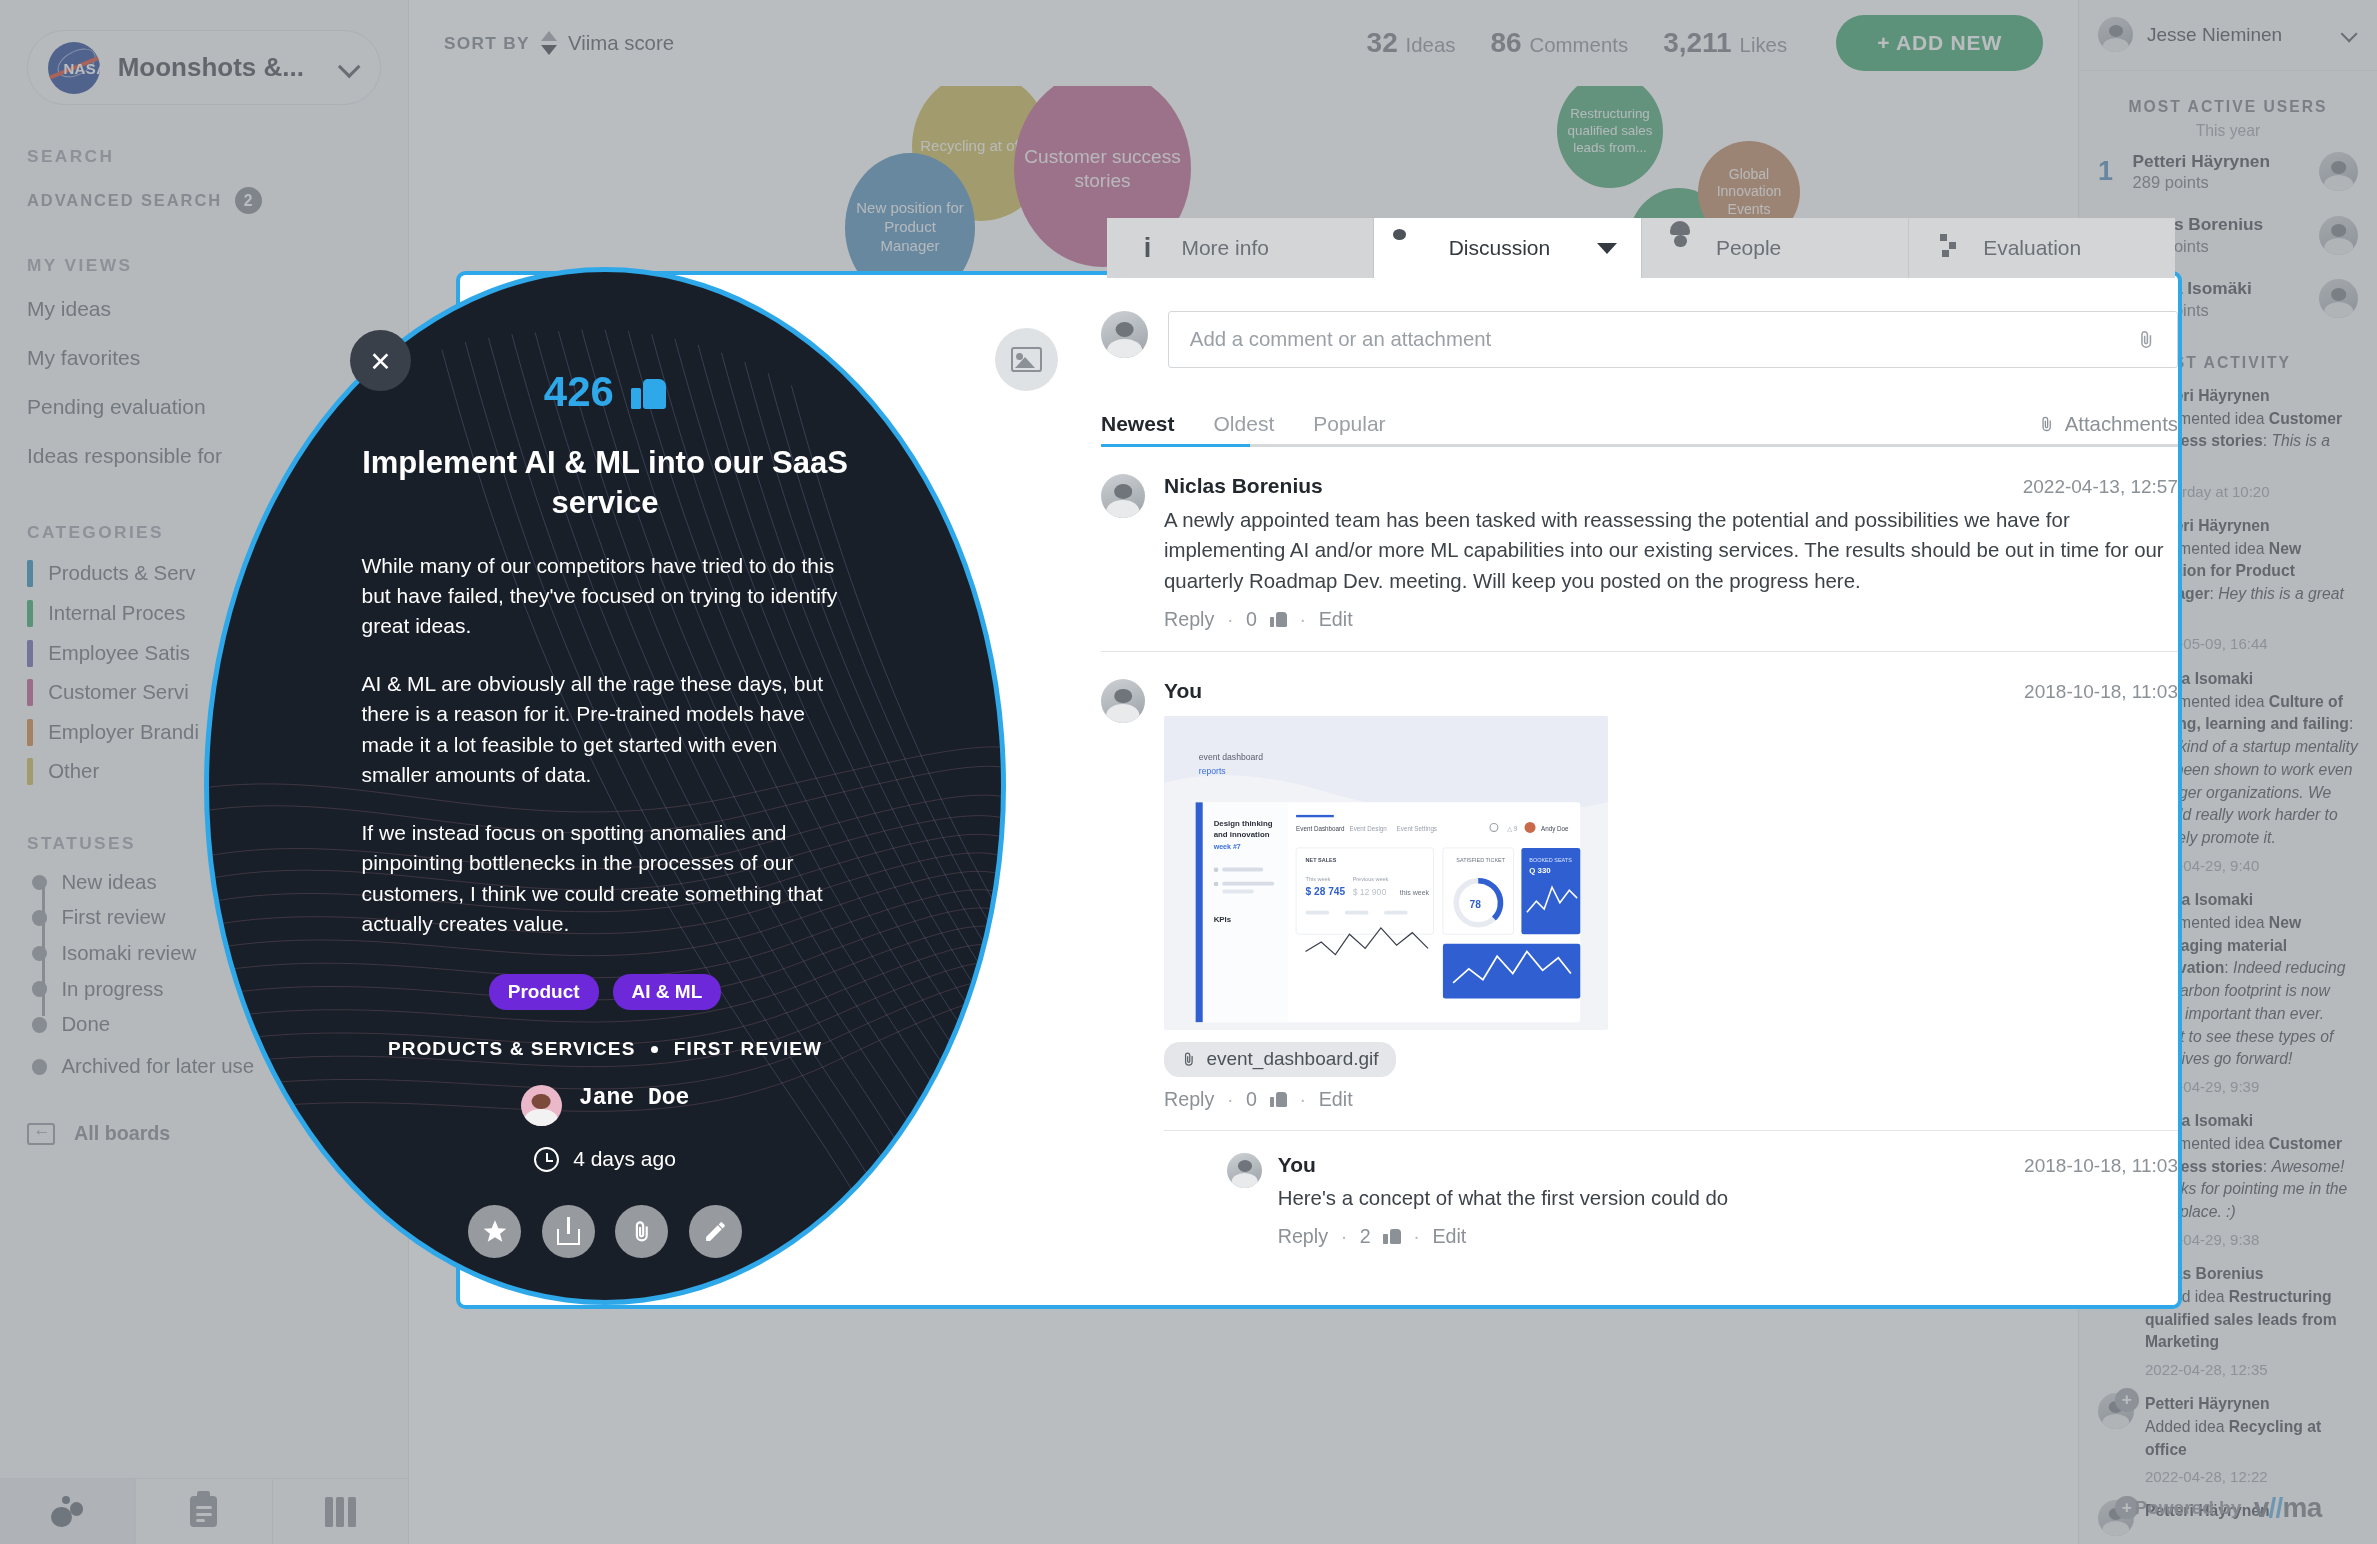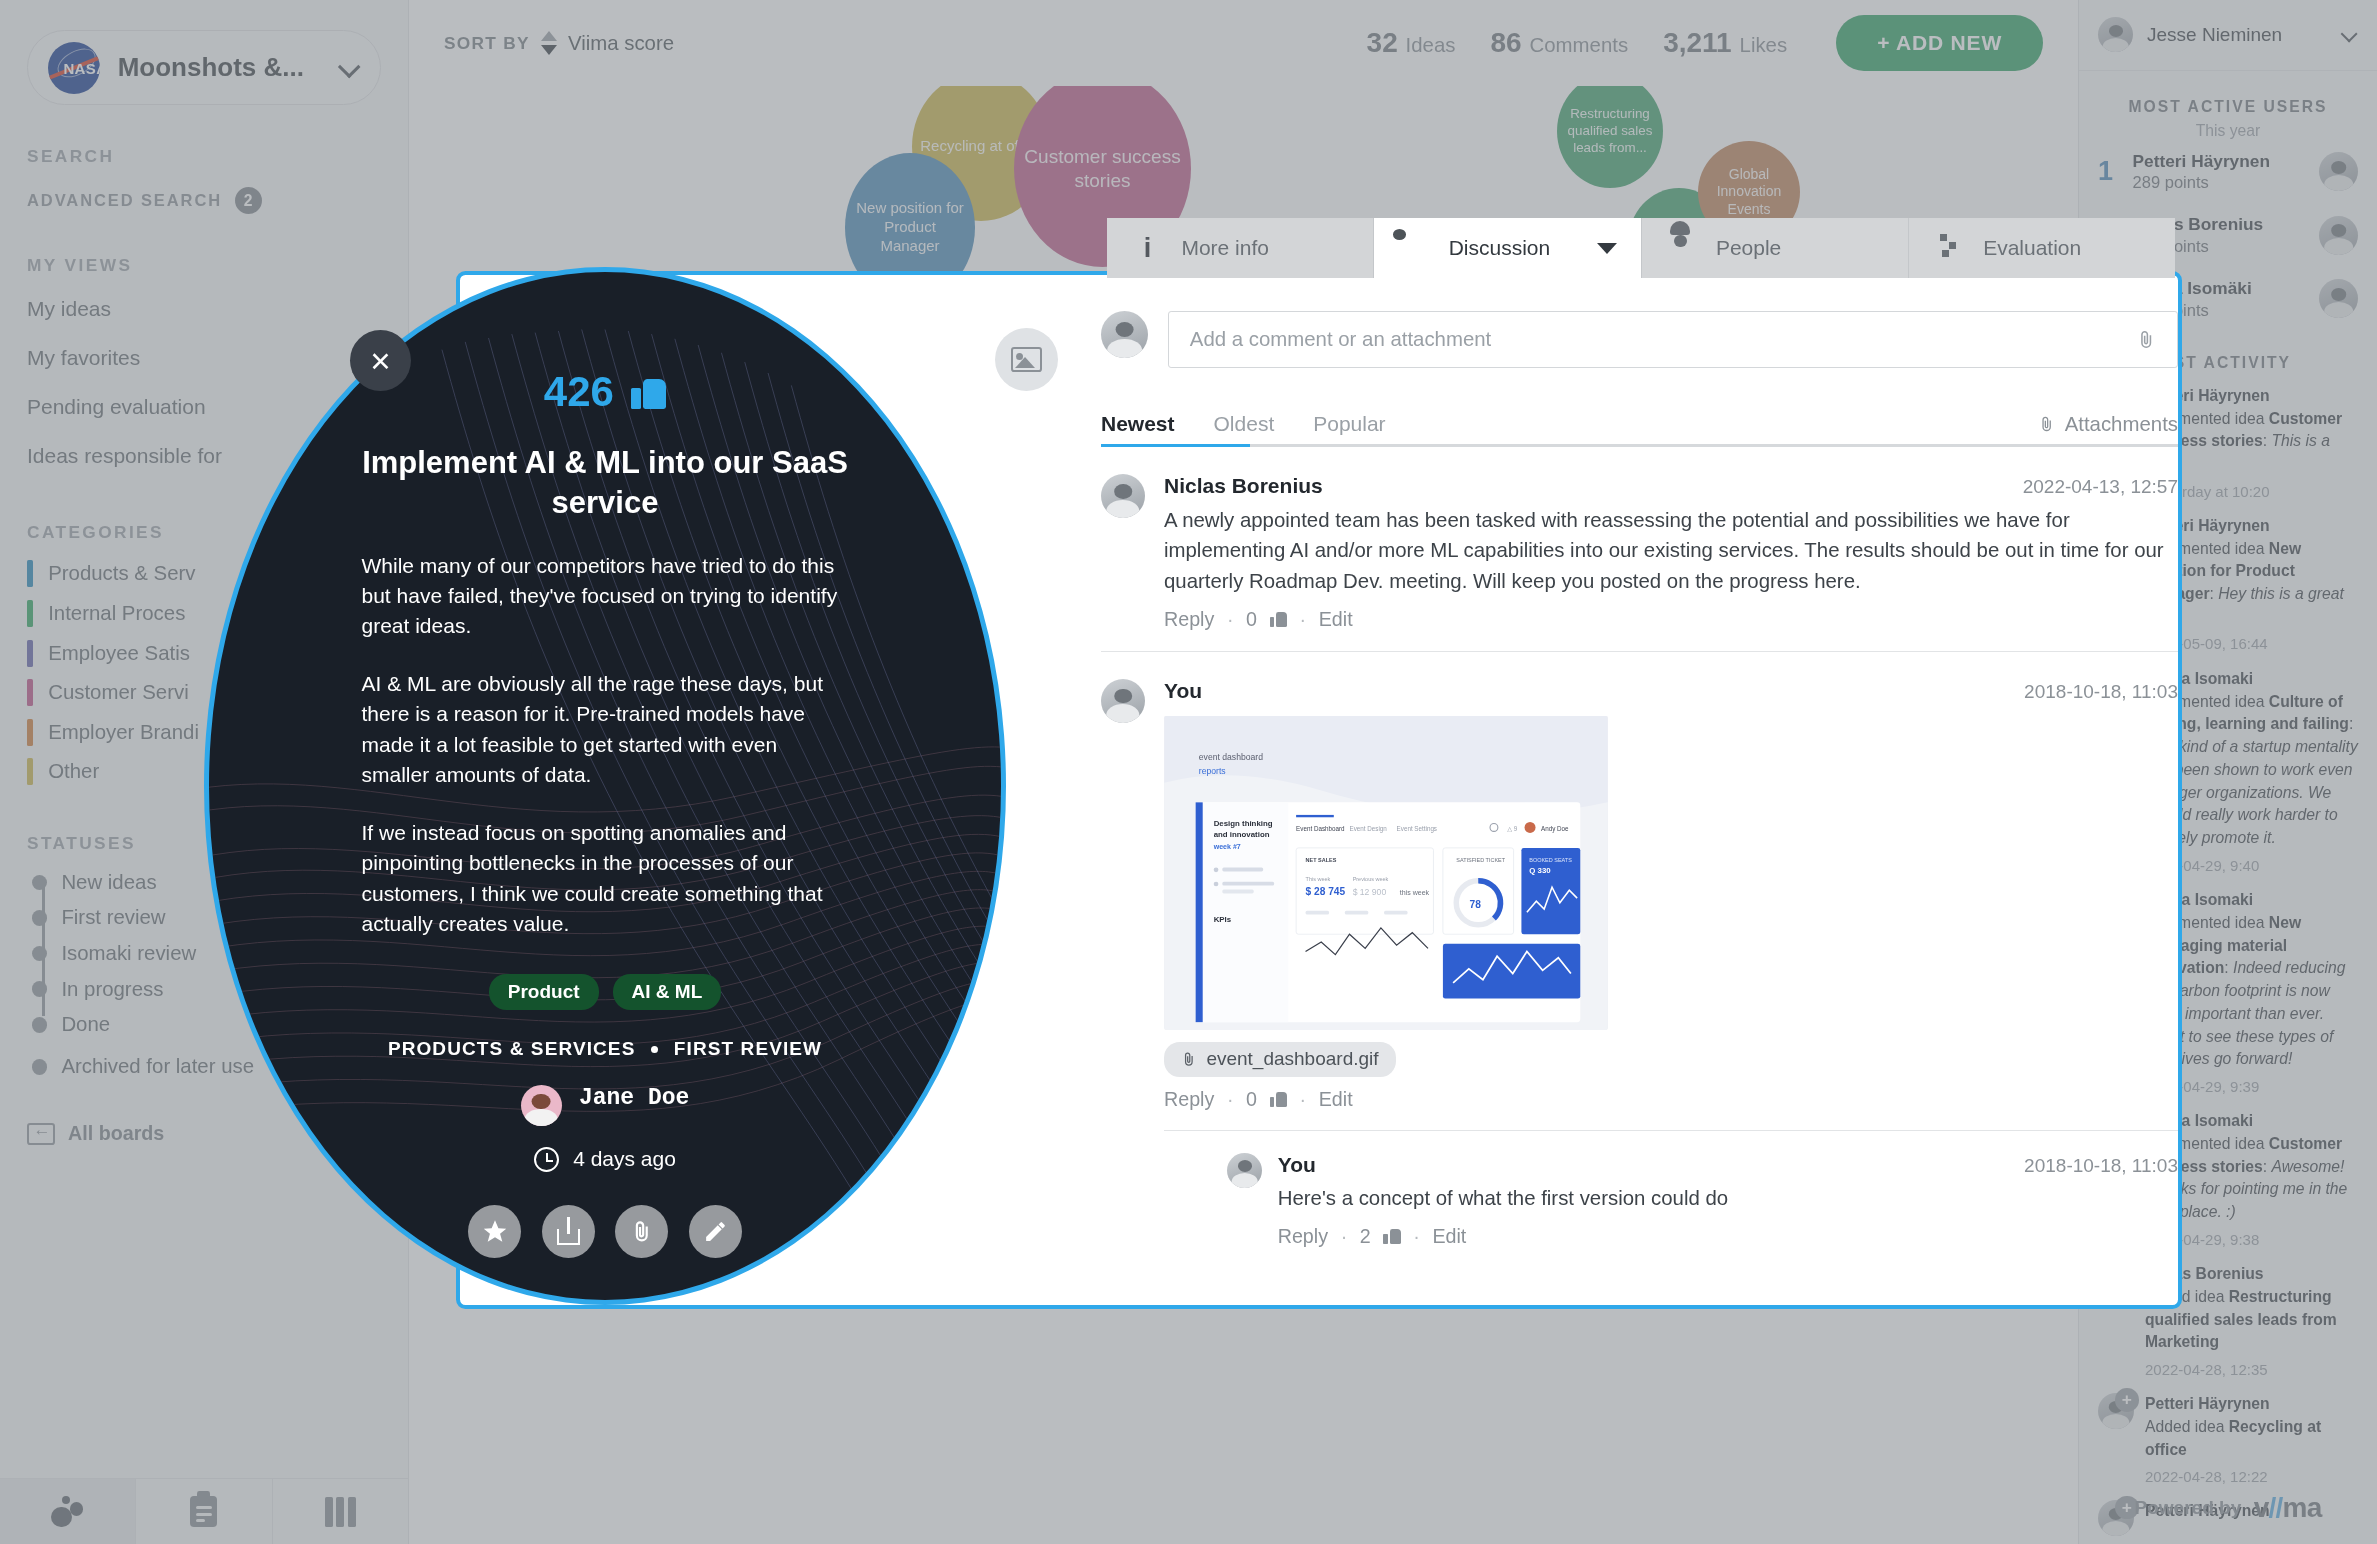--- a/index.html
+++ b/index.html
@@ -73,21 +73,21 @@
     font-size: 15.7px; font-weight: 700; display: flex; align-items: center; justify-content: center;
   }
 
   .nav-item { margin: 0 27px; padding: 12.6px 0; font-size: 21px; color: #636a70; }
   .cat-item { margin: 0 27px; padding: 6.3px 0; font-size: 20.4px; color: #636a70; display:flex; align-items:center; gap: 15.7px; }
   .cat-bar { width: 5.5px; height: 27px; border-radius: 1.6px; flex: 0 0 5.5px; }
   .stat-item { margin: 0 27px; padding: 6.3px 0; font-size: 20.4px; color: #636a70; display:flex; align-items:center; gap: 14px; position: relative; }
   .stat-dot { width: 15.7px; height: 15.7px; border-radius: 50%; background: #8d9399; flex: 0 0 15.7px; margin-left: 4.7px; }
   .stat-item .stat-dot { position: relative; z-index: 1; }
 
-  .allboards { margin: 38px 27px 0 27px; display: flex; align-items: center; gap: 13px; font-size: 19.7px; color: #7d848a; font-weight: 700;}
+  .allboards { margin: 38px 27px 0 27px; display: flex; align-items: center; gap: 19px; font-size: 19.7px; color: #7d848a; font-weight: 700;}
   .ab-icon { width: 28px; height: 22px; border: 2.4px solid #8d9399; border-radius: 3.1px; position: relative; flex:0 0 28px;}
   .ab-icon::after { content:"←"; position:absolute; left:3.9px; top:-5.5px; font-size: 17.3px; color:#8d9399; }
 
   .sidebar-bottom {
     position: absolute; left: 0; bottom: 0; width: 409px; height: 66px;
     display: flex; border-top: 0.8px solid #e2e4e6;
   }
   .sb-tab { flex: 1; display:flex; align-items:center; justify-content:center; border-right: 0.8px solid #e2e4e6; }
   .sb-tab.active { background: #e6e8ea; }
   .ic-bubbles { width: 36px; height: 31px; position: relative; }
@@ -215,21 +215,21 @@
   .likes-num { font-size: 42px; font-weight: 700; color: #2fa8ea; }
   .thumb {
     width: 35px; height: 33px; position:relative;
   }
   .thumb::before{content:"";position:absolute;left:0;bottom:0;width:10.2px;height:20.4px;background:#2fa8ea;border-radius:1.6px;}
   .thumb::after{content:"";position:absolute;left:11.8px;bottom:0;width:23px;height:30px;background:#2fa8ea;border-radius:4.7px 7px 2.4px 2.4px;}
   .idea-title { font-size: 31px; font-weight: 700; line-height: 1.3; margin-top: 27px; max-width: 503px; }
   .idea-body { font-size: 21px; line-height: 1.45; margin-top: 27px; text-align: left; max-width: 487px; align-self:center; }
   .idea-body p + p { margin-top: 27px; }
   .tags { display:flex; gap: 14px; margin-top: 35px; }
-  .tag { background: #14532d; color:#fff; border-radius: 17.3px; padding: 7px 19px; font-size: 19px; font-weight: 700; }
+  .tag { background: #6d28d9; color:#fff; border-radius: 17.3px; padding: 7px 19px; font-size: 19px; font-weight: 700; }
   .meta { margin-top: 28px; font-size: 19px; font-weight: 700; letter-spacing: 1.1px; display:flex; align-items:center; gap: 15.7px;}
   .meta .dot { width:7px;height:7px;border-radius:50%;background:#fff; display:block;}
   .author { margin-top: 25px; display:flex; align-items:flex-start; gap: 17.3px; font-family: Liberation Mono, monospace; }
   .author-av { width: 41px; height: 41px; border-radius: 50%; background: #eab8c9; position:relative; overflow:hidden;}
   .author-av::before{content:"";position:absolute;left:50%;top:20%;transform:translateX(-50%);width:46%;height:38%;background:#7b4a3a;border-radius:50%;}
   .author-av::after{content:"";position:absolute;left:50%;bottom:-6%;transform:translateX(-50%);width:80%;height:48%;background:#f2f2f2;border-radius:50% 50% 0 0;}
   .author-name { font-size: 23px; font-weight: 700; }
   .timeago { margin-top: 20.4px; display:flex; align-items:center; gap: 14px; font-size: 21px;}
   .clock { width: 25px; height: 25px; border: 2.4px solid #fff; border-radius: 50%; position:relative; flex:0 0 25px;}
   .clock::before{content:"";position:absolute;left:9.4px;top:4.7px;width:2.4px;height:8.6px;background:#fff;}

